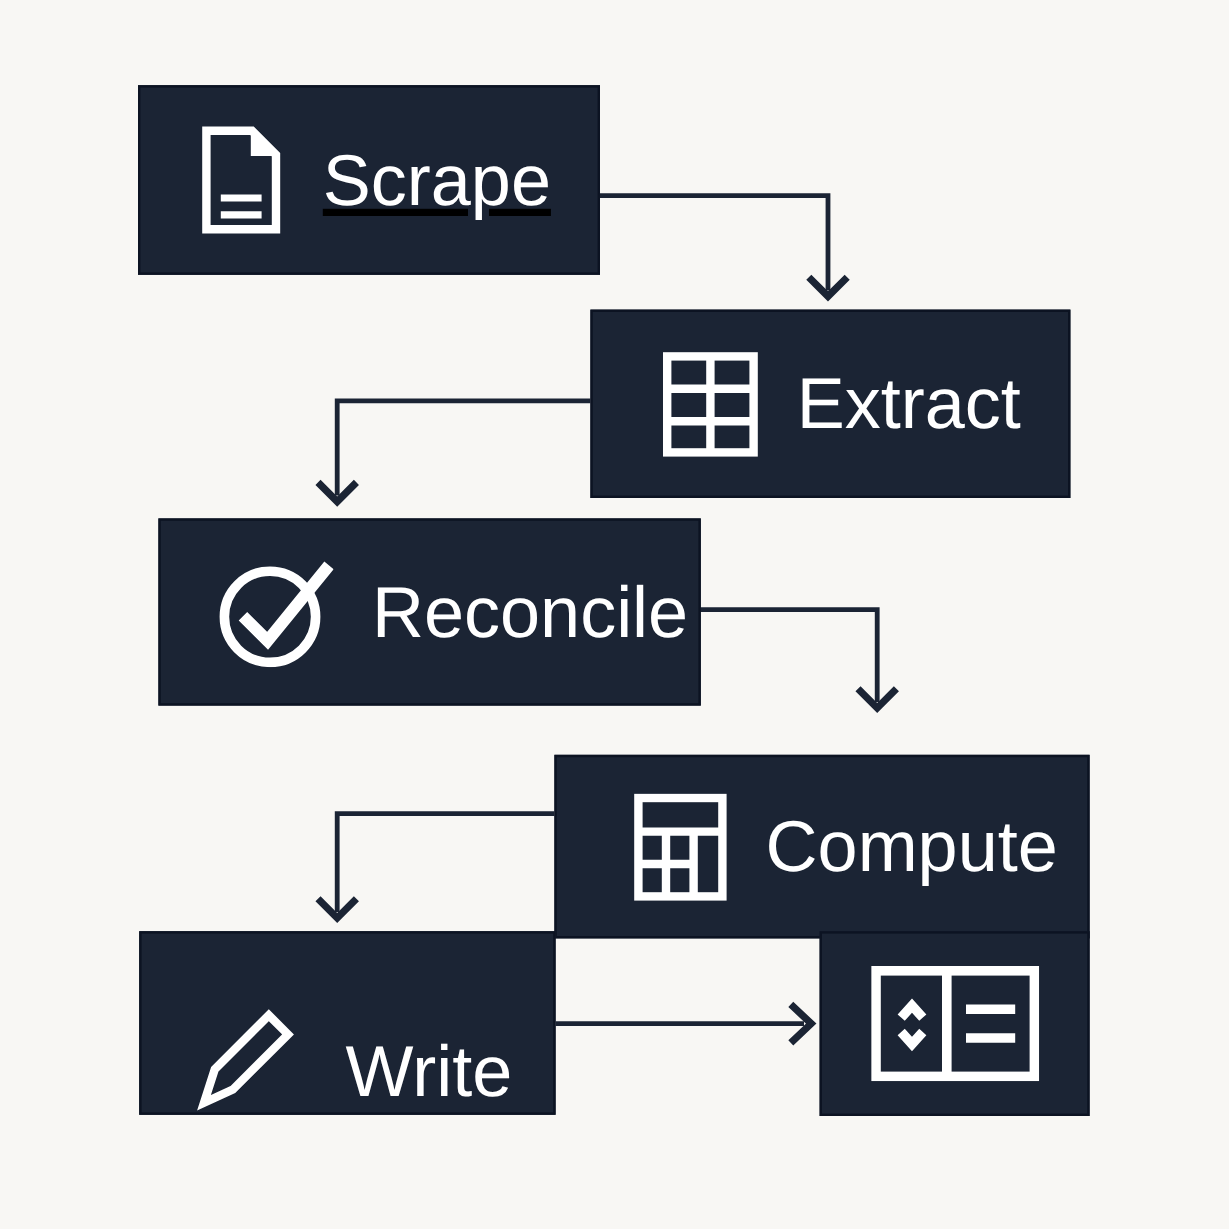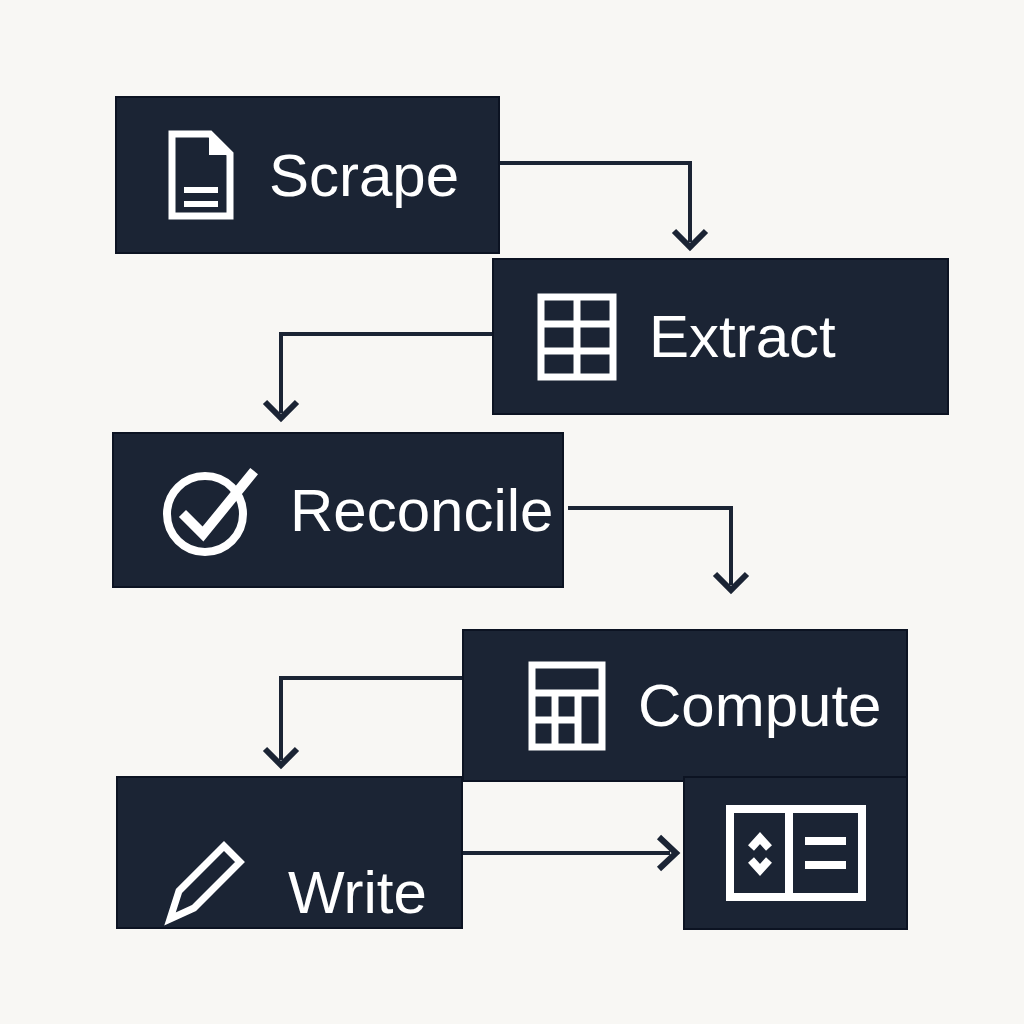--- a/index.html
+++ b/index.html
@@ -23,23 +23,23 @@
   .node .icon{display:flex;align-items:center;flex:0 0 auto;}
   .node .label{
     color:#ffffff;
     font-size:60px;
     font-weight:400;
     letter-spacing:0px;
     white-space:nowrap;
   }
   .icon svg{display:block;}
   
-  #node-scrape   {left:115px; top:96px;  width:385px; height:158px; padding-left:48px;}
-  #node-extract  {left:492px; top:258px; width:457px; height:157px; padding-left:43px;}
-  #node-reconcile{left:112px; top:432px; width:452px; height:156px; padding-left:46px;}
+  #node-scrape   {left:115px; top:71px;  width:385px; height:158px; padding-left:48px;text-decoration:underline;}
+  #node-extract  {left:492px; top:258px; width:400px; height:157px; padding-left:58px;}
+  #node-reconcile{left:132px; top:432px; width:452px; height:156px; padding-left:46px;}
   #node-compute  {left:462px; top:603px; width:446px; height:153px; padding-left:64px;margin-top:26px;}
   #node-write    {left:116px; top:776px; width:347px; height:153px; padding-left:42px;align-items:flex-end;}
   #node-output   {left:683px; top:776px; width:225px; height:154px; justify-content:center; padding-left:0;}
   .gap{width:32px;flex:0 0 auto;}
 </style>
 </head>
 <body>
 
 <svg id="arrows" width="1024" height="1024" viewBox="0 0 1024 1024" fill="none" stroke="#1b2434">
 

